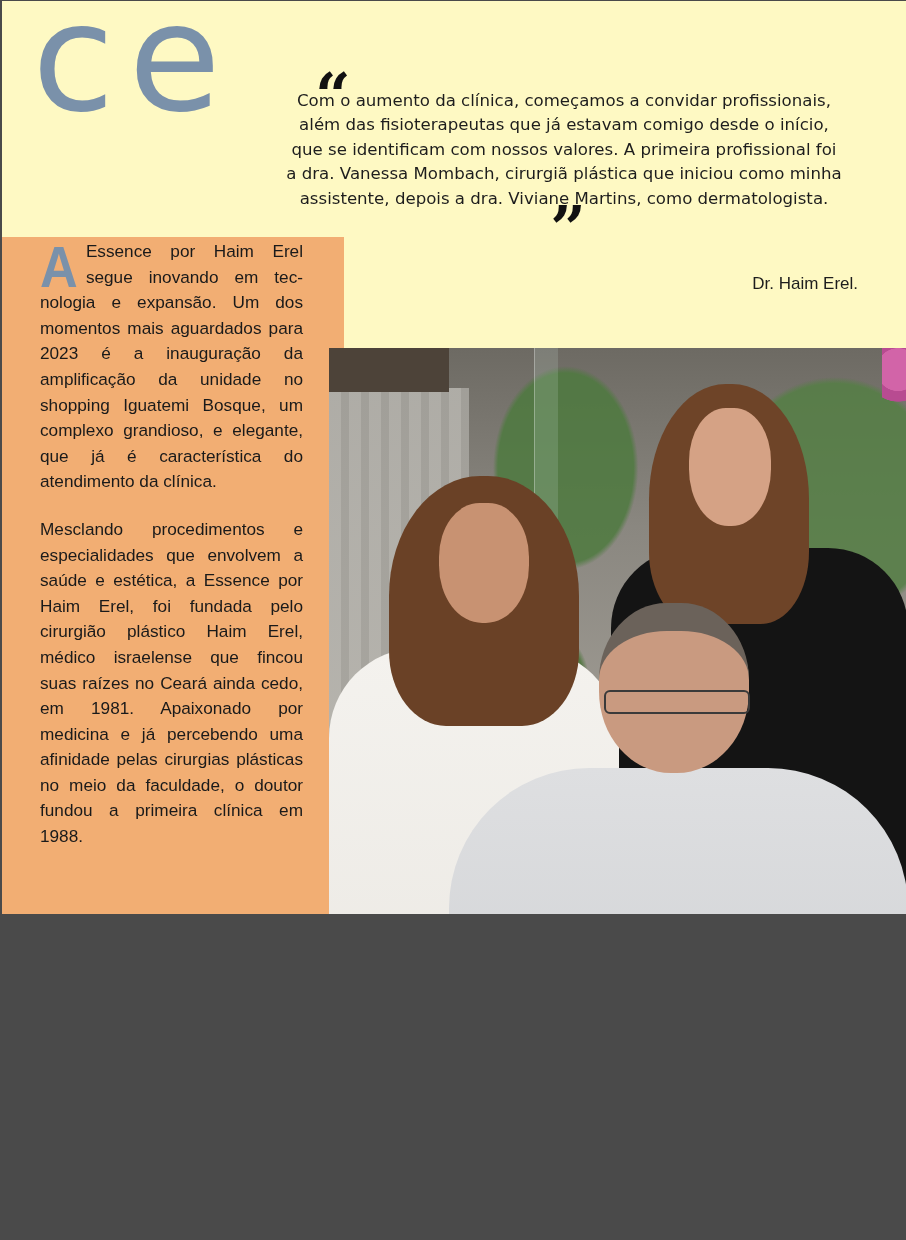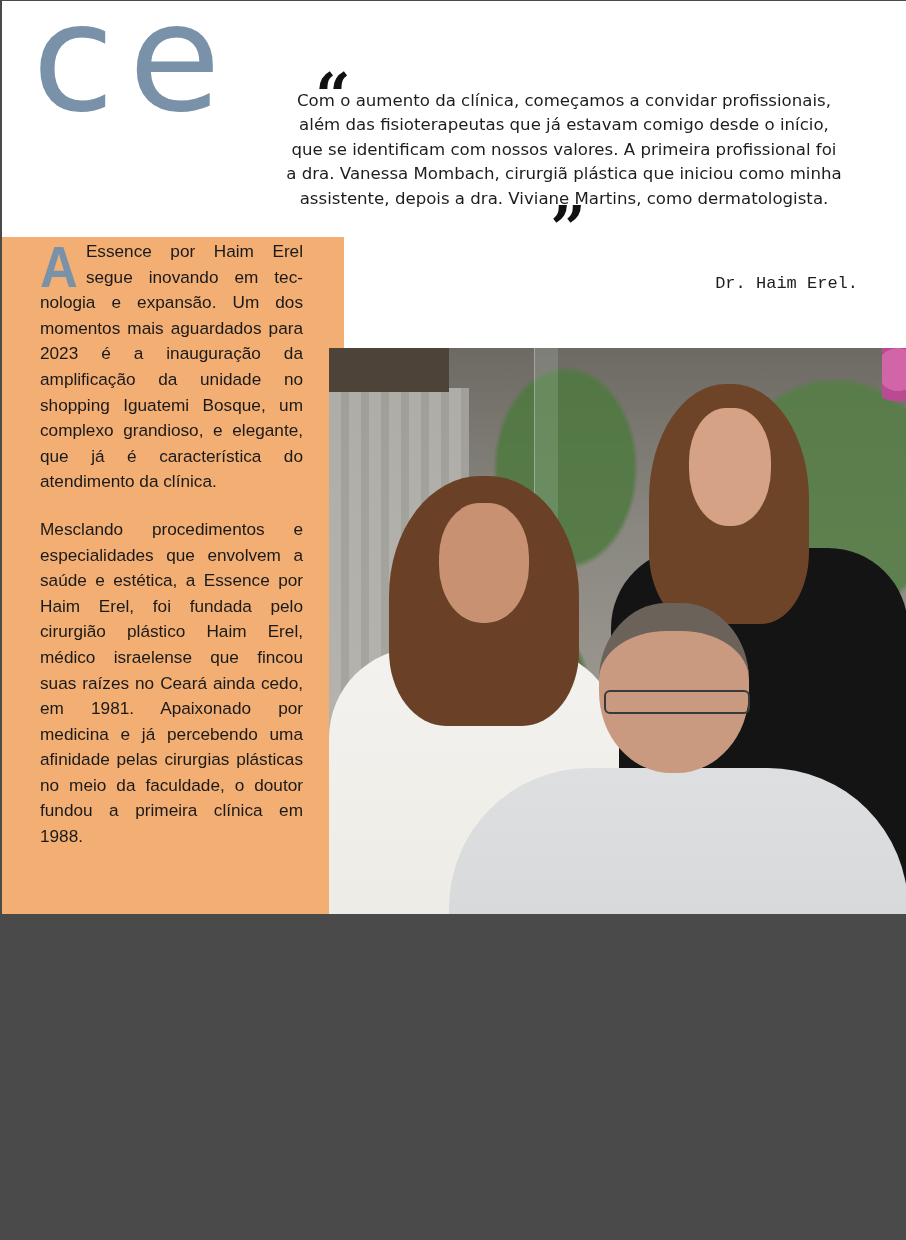--- a/index.html
+++ b/index.html
@@ -1,20 +1,20 @@
 <!DOCTYPE html>
 <html><head>
   <meta charset="utf-8">
   <style>
     * { box-sizing: border-box; margin: 0; padding: 0; }
     html, body { width: 906px; height: 1240px; overflow: hidden; background: #4a4a4a; }
     .page {
       position: relative;
       width: 906px; height: 916px;
-      background: #ffffff;
+      background: #fef9c3;
       border-left: 2px solid #4a4a4a;
       border-top: 1px solid #4a4a4a;
       border-bottom: 2px solid #4a4a4a;
       overflow: hidden;
       font-family: "DejaVu Sans", sans-serif;
     }
     
     .big-letters {
       position: absolute;
       left: 30px; top: -18px;
@@ -53,21 +53,21 @@
       font-size: 62px;
       line-height: 0;
       vertical-align: -22px;
       color: #111;
       letter-spacing: -6px;
       margin-left: 2px;
     }
     .quote-author {
       position: absolute;
       right: 48px; top: 273px;
-      font-family: Liberation Mono, monospace;
+      font-family: Liberation Sans, sans-serif;
       font-size: 17px;
       color: #1d1d1d;
     }
     
     .orange-top {
       position: absolute;
       left: 0; top: 236px;
       width: 342px; height: 112px;
       background: #F2AE73;
     }

